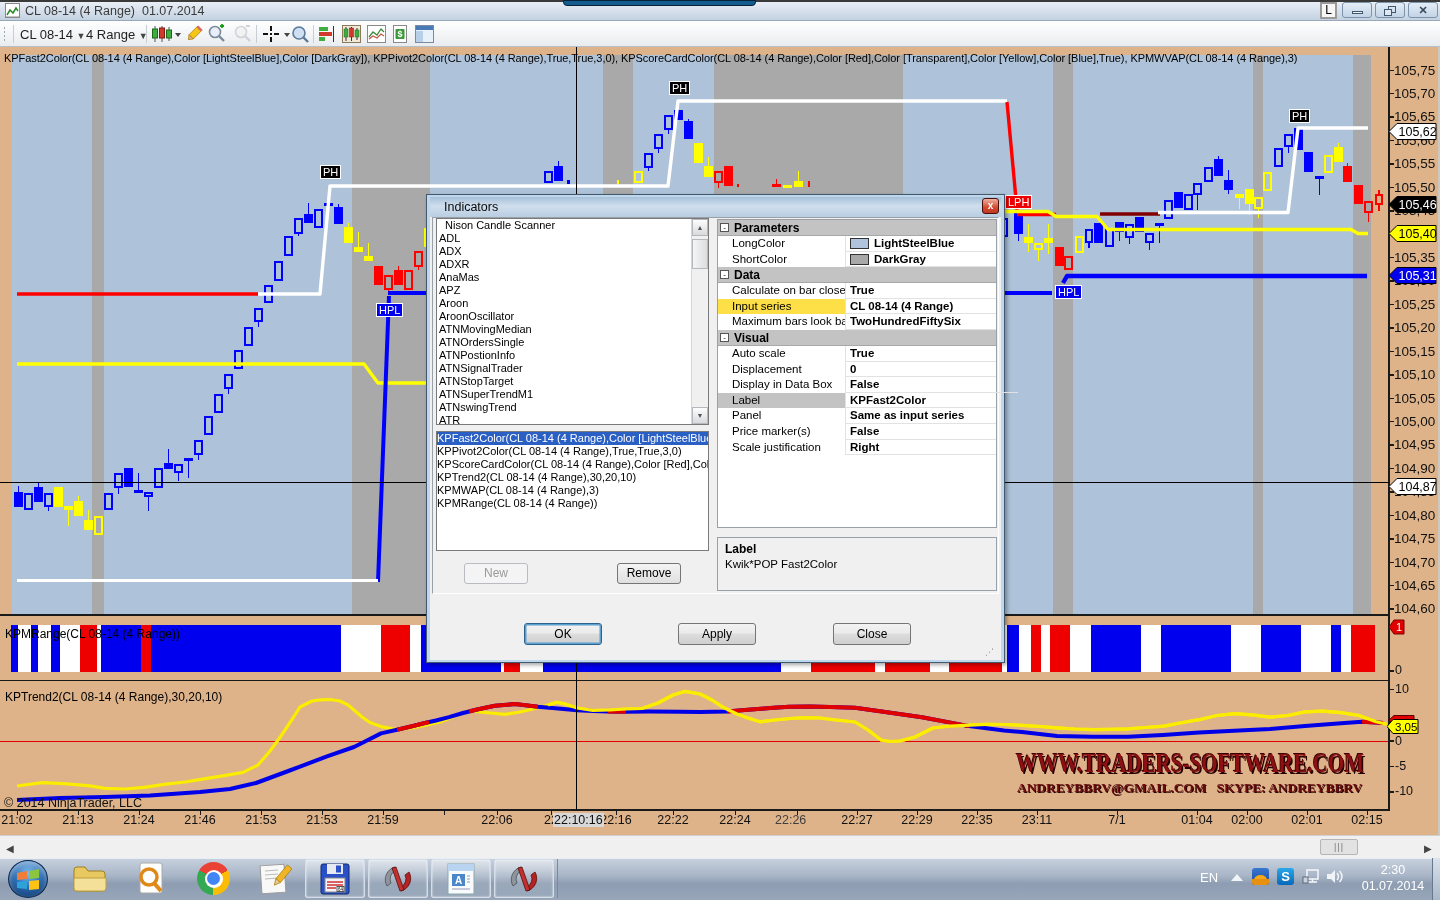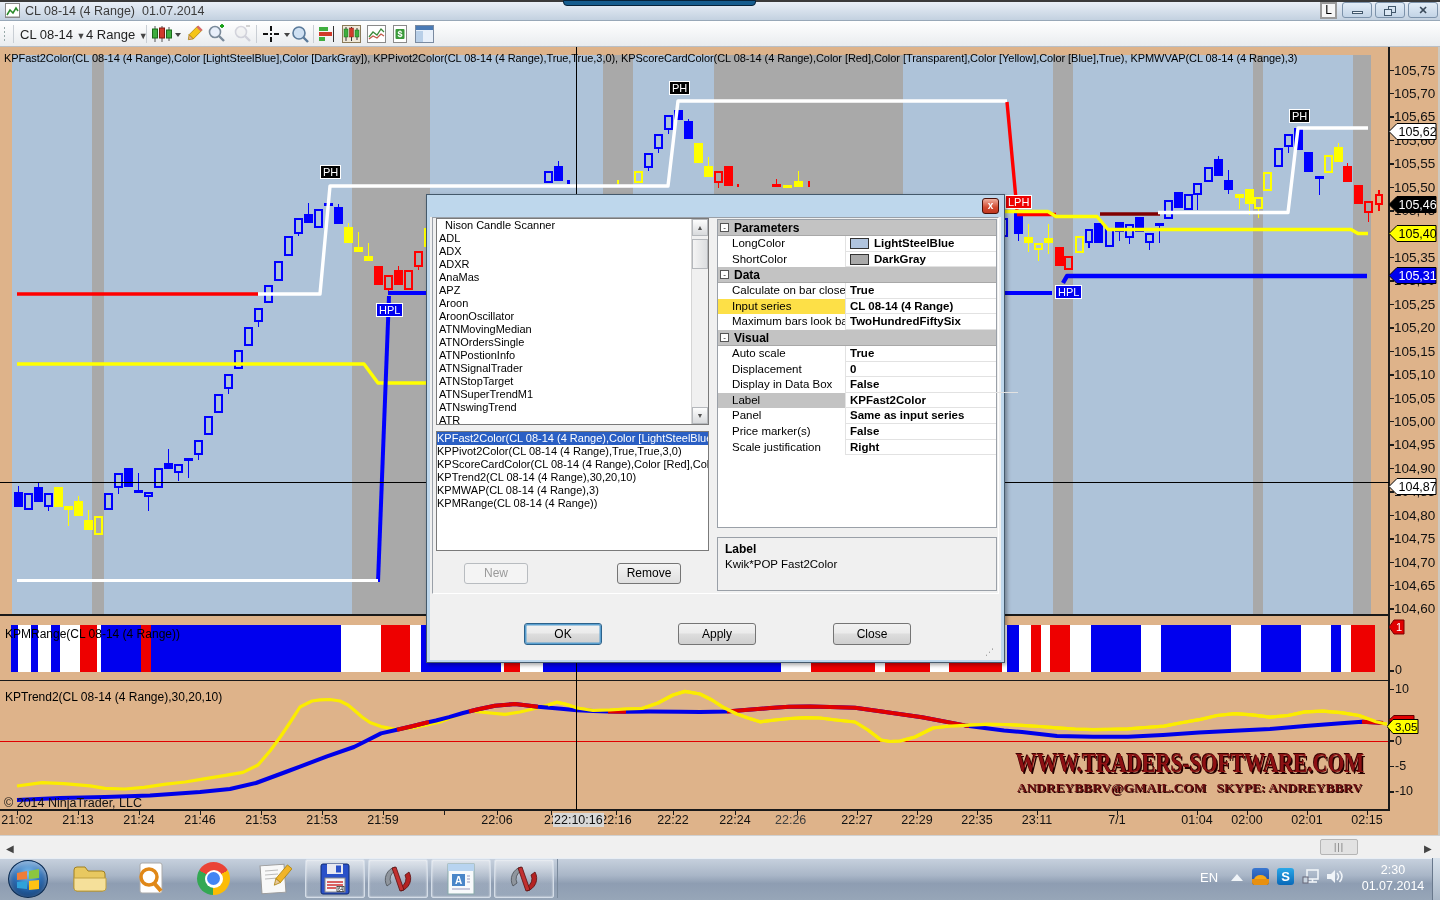--- a/index.html
+++ b/index.html
@@ -616,20 +616,21 @@
         <rect x="1" y="9" width="5" height="6" fill="#c8d4e0" stroke="#667"></rect>
       </svg></div>
 <div class="abs" style="left:1325px;top:868px;width:18px;height:17px;">
  <svg width="18" height="17">
         <polygon points="2,6 6,6 10,2 10,15 6,11 2,11" fill="#f0f4f8"></polygon>
         <path d="M12 5 q3 3.5 0 7 M14.5 3 q5 5.5 0 11" stroke="#f0f4f8" stroke-width="1.5" fill="none"></path>
       </svg></div>
 <div class="abs" style="left:1358px;top:862px;width:70px;text-align:center;font-size:12.5px;color:#fff;line-height:16px;">2:30<br>01.07.2014</div>
 <div class="abs" style="left:1432px;top:858px;width:8px;height:42px;background:linear-gradient(#d8e2ec,#aab8c8);border-left:1px solid #68788c;"></div>
 <div class="abs" style="left:426px;top:194px;width:579px;height:469px;background:#bed7ec;border:1px solid #44596b;box-shadow:2px 2px 4px rgba(0,0,0,0.35);z-index:10;">
+ <div class="abs" style="left:3px;top:2px;width:571px;height:20px;background:linear-gradient(#a7c0d8,#cfdeed 45%,#b9cee2);font-size:12.5px;color:#0a0a0a;padding:3px 0 0 14px;">Indicators</div>
  <div class="abs" style="left:555px;top:3px;width:17px;height:16px;background:linear-gradient(#f0b0a0,#d24a30 60%,#c03820);border:1.5px solid #4a1008;border-radius:3px;color:#fff;font-size:10px;font-weight:bold;text-align:center;line-height:14px;">x</div>
  <div class="abs" style="left:3px;top:22px;width:571px;height:443px;background:#f0f0f0;"></div>
 
  <div class="abs" style="left:5px;top:22px;width:567px;height:377px;background:#f0f0f0;border:1px solid #9aa0a8;border-right-color:#fff;border-bottom-color:#fff;"></div>
 
  <div class="abs" style="left:9px;top:23px;width:273px;height:207px;background:#fff;border:1px solid #7a7a7a;">
   <div style="font-size:11px;height:13px;line-height:13px;padding-left:8px;white-space:nowrap;">Nison Candle Scanner</div>
   <div style="font-size:11px;height:13px;line-height:13px;padding-left:2px;white-space:nowrap;">ADL</div>
   <div style="font-size:11px;height:13px;line-height:13px;padding-left:2px;white-space:nowrap;">ADX</div>
   <div style="font-size:11px;height:13px;line-height:13px;padding-left:2px;white-space:nowrap;">ADXR</div>

